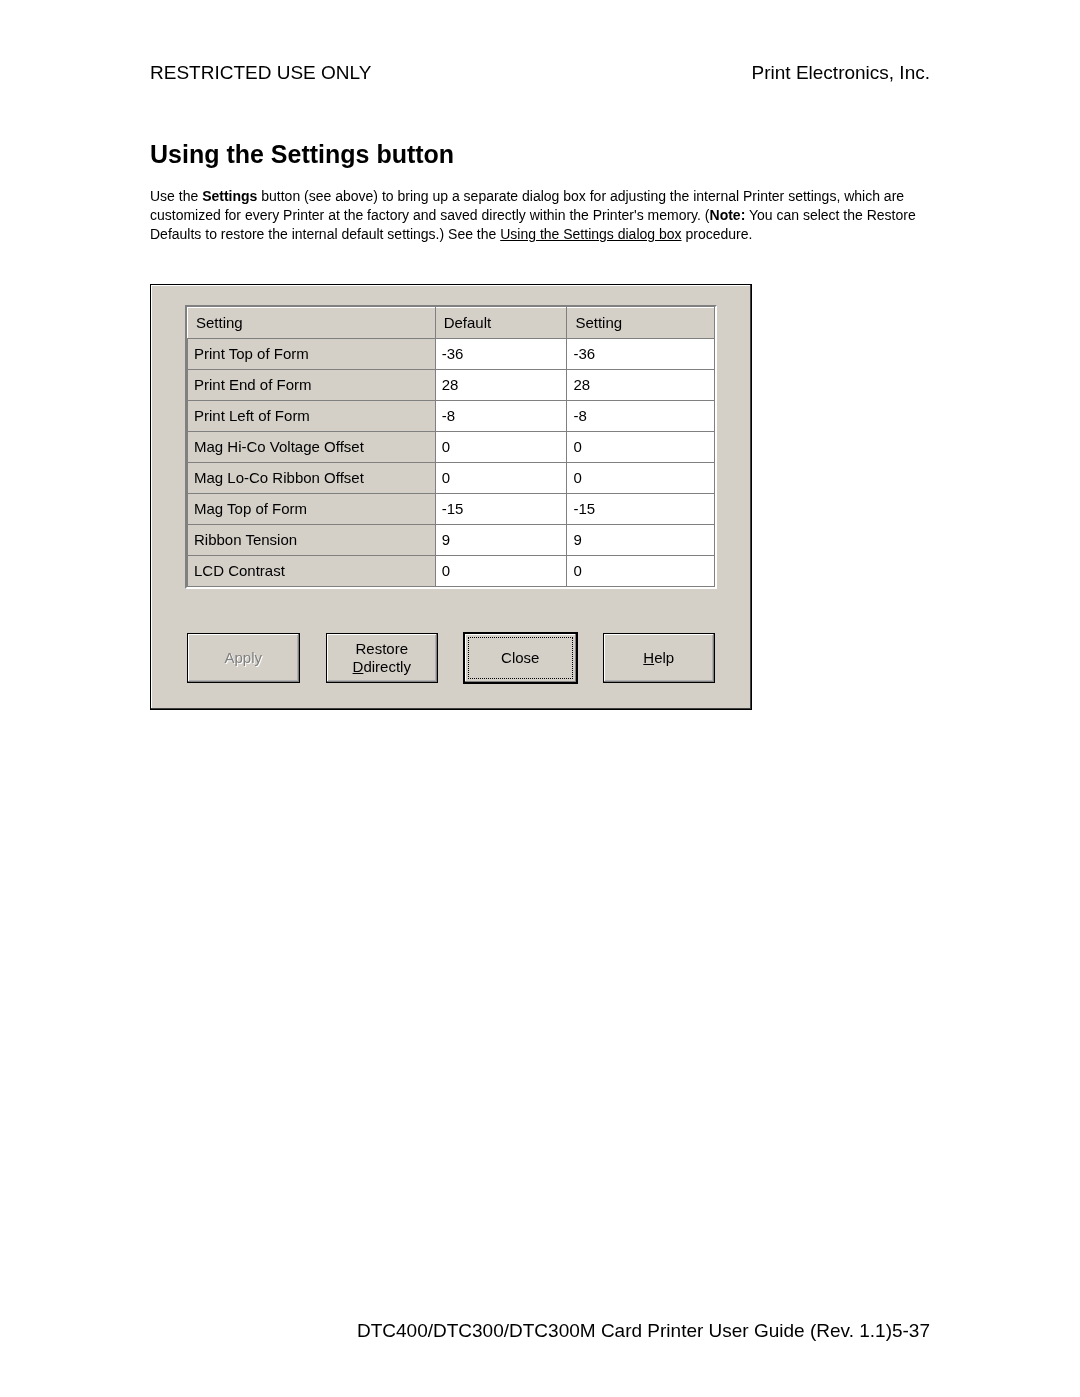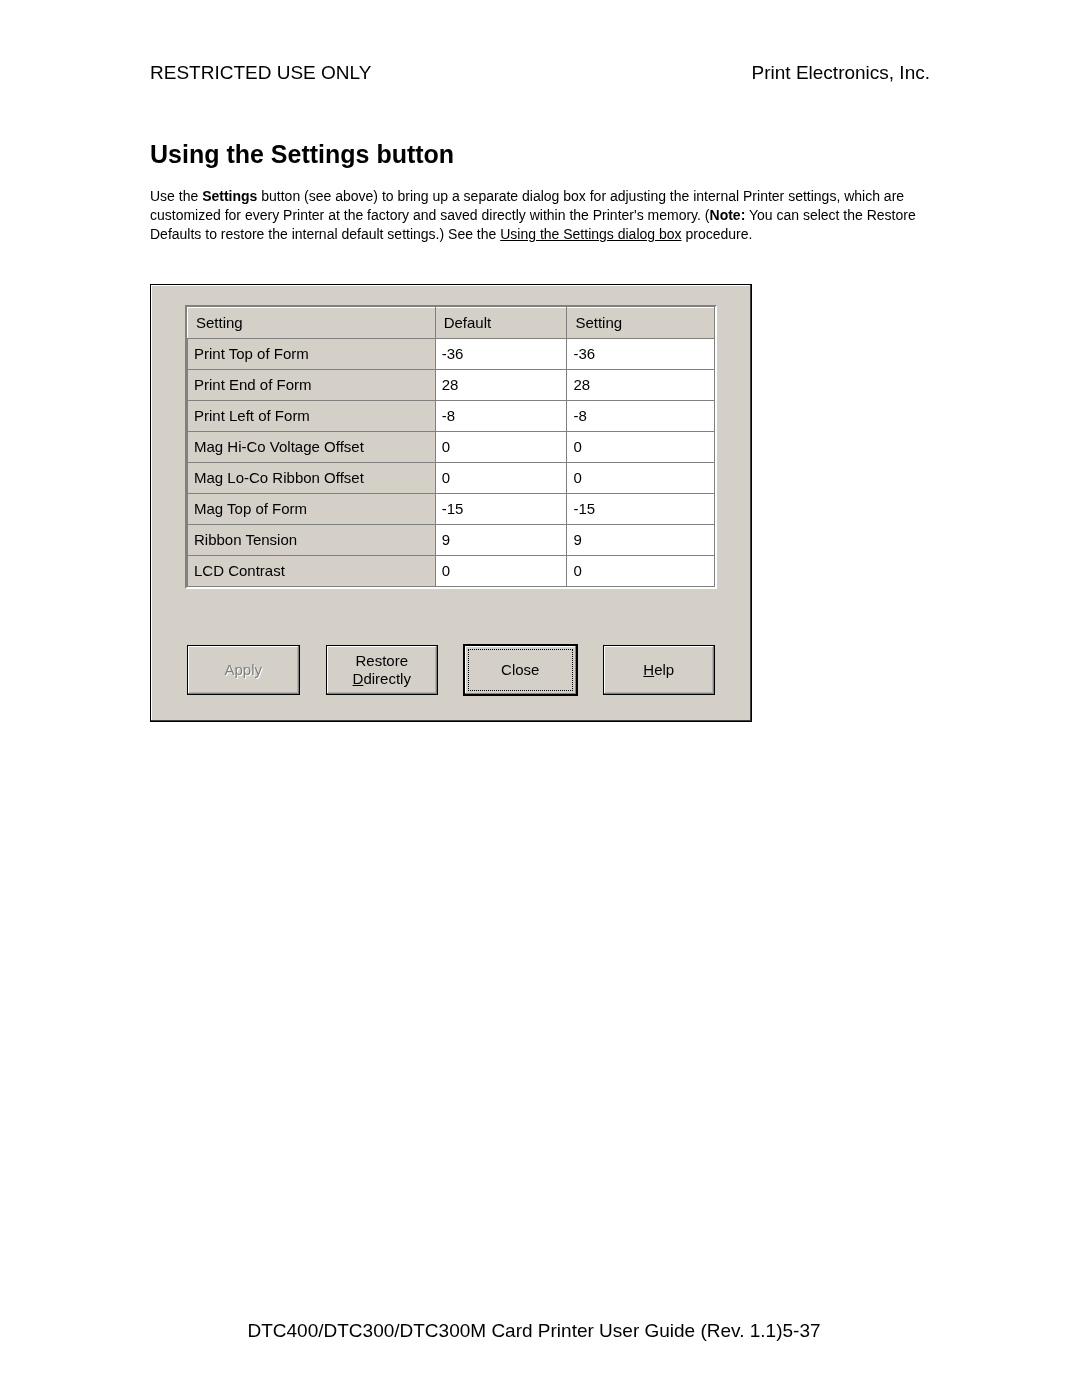--- a/index.html
+++ b/index.html
@@ -109,21 +109,21 @@
     padding: 4px 6px;
     border: 1px solid #808080;
     height: 22px;
   }
   table.settings td.name { background: #d4d0c8; }
 
   
   .btnrow {
     display: flex;
     gap: 26px;
-    margin-top: 56px;
+    margin-top: 44px;
     padding: 0 2px 4px 2px;
     align-items: stretch;
   }
   .winbtn {
     flex: 1;
     min-height: 44px;
     background: #d4d0c8;
     border: 1px solid #000;
     box-shadow: inset -1px -1px 0 #808080, inset 1px 1px 0 #fff, inset -2px -2px 0 #b0b0b0;
     font-family: Tahoma, "MS Sans Serif", Arial, sans-serif;
@@ -140,24 +140,24 @@
     box-shadow: 0 0 0 1px #000, inset -1px -1px 0 #808080, inset 1px 1px 0 #fff;
     outline: 1px dotted #000;
     outline-offset: -5px;
   }
   .ul-letter { text-decoration: underline; }
 
   
   .footer {
     position: absolute;
     left: 150px;
-    right: 162px;
+    right: 150px;
     bottom: 55px;
     display: flex;
-    justify-content: center;
+    justify-content: flex-end;
     font-size: 19px;
   }
 </style>
 </head>
 <body>
 
 <div class="page">
 
   <div class="hdr">
     <span class="hdr-left">RESTRICTED USE ONLY</span>

